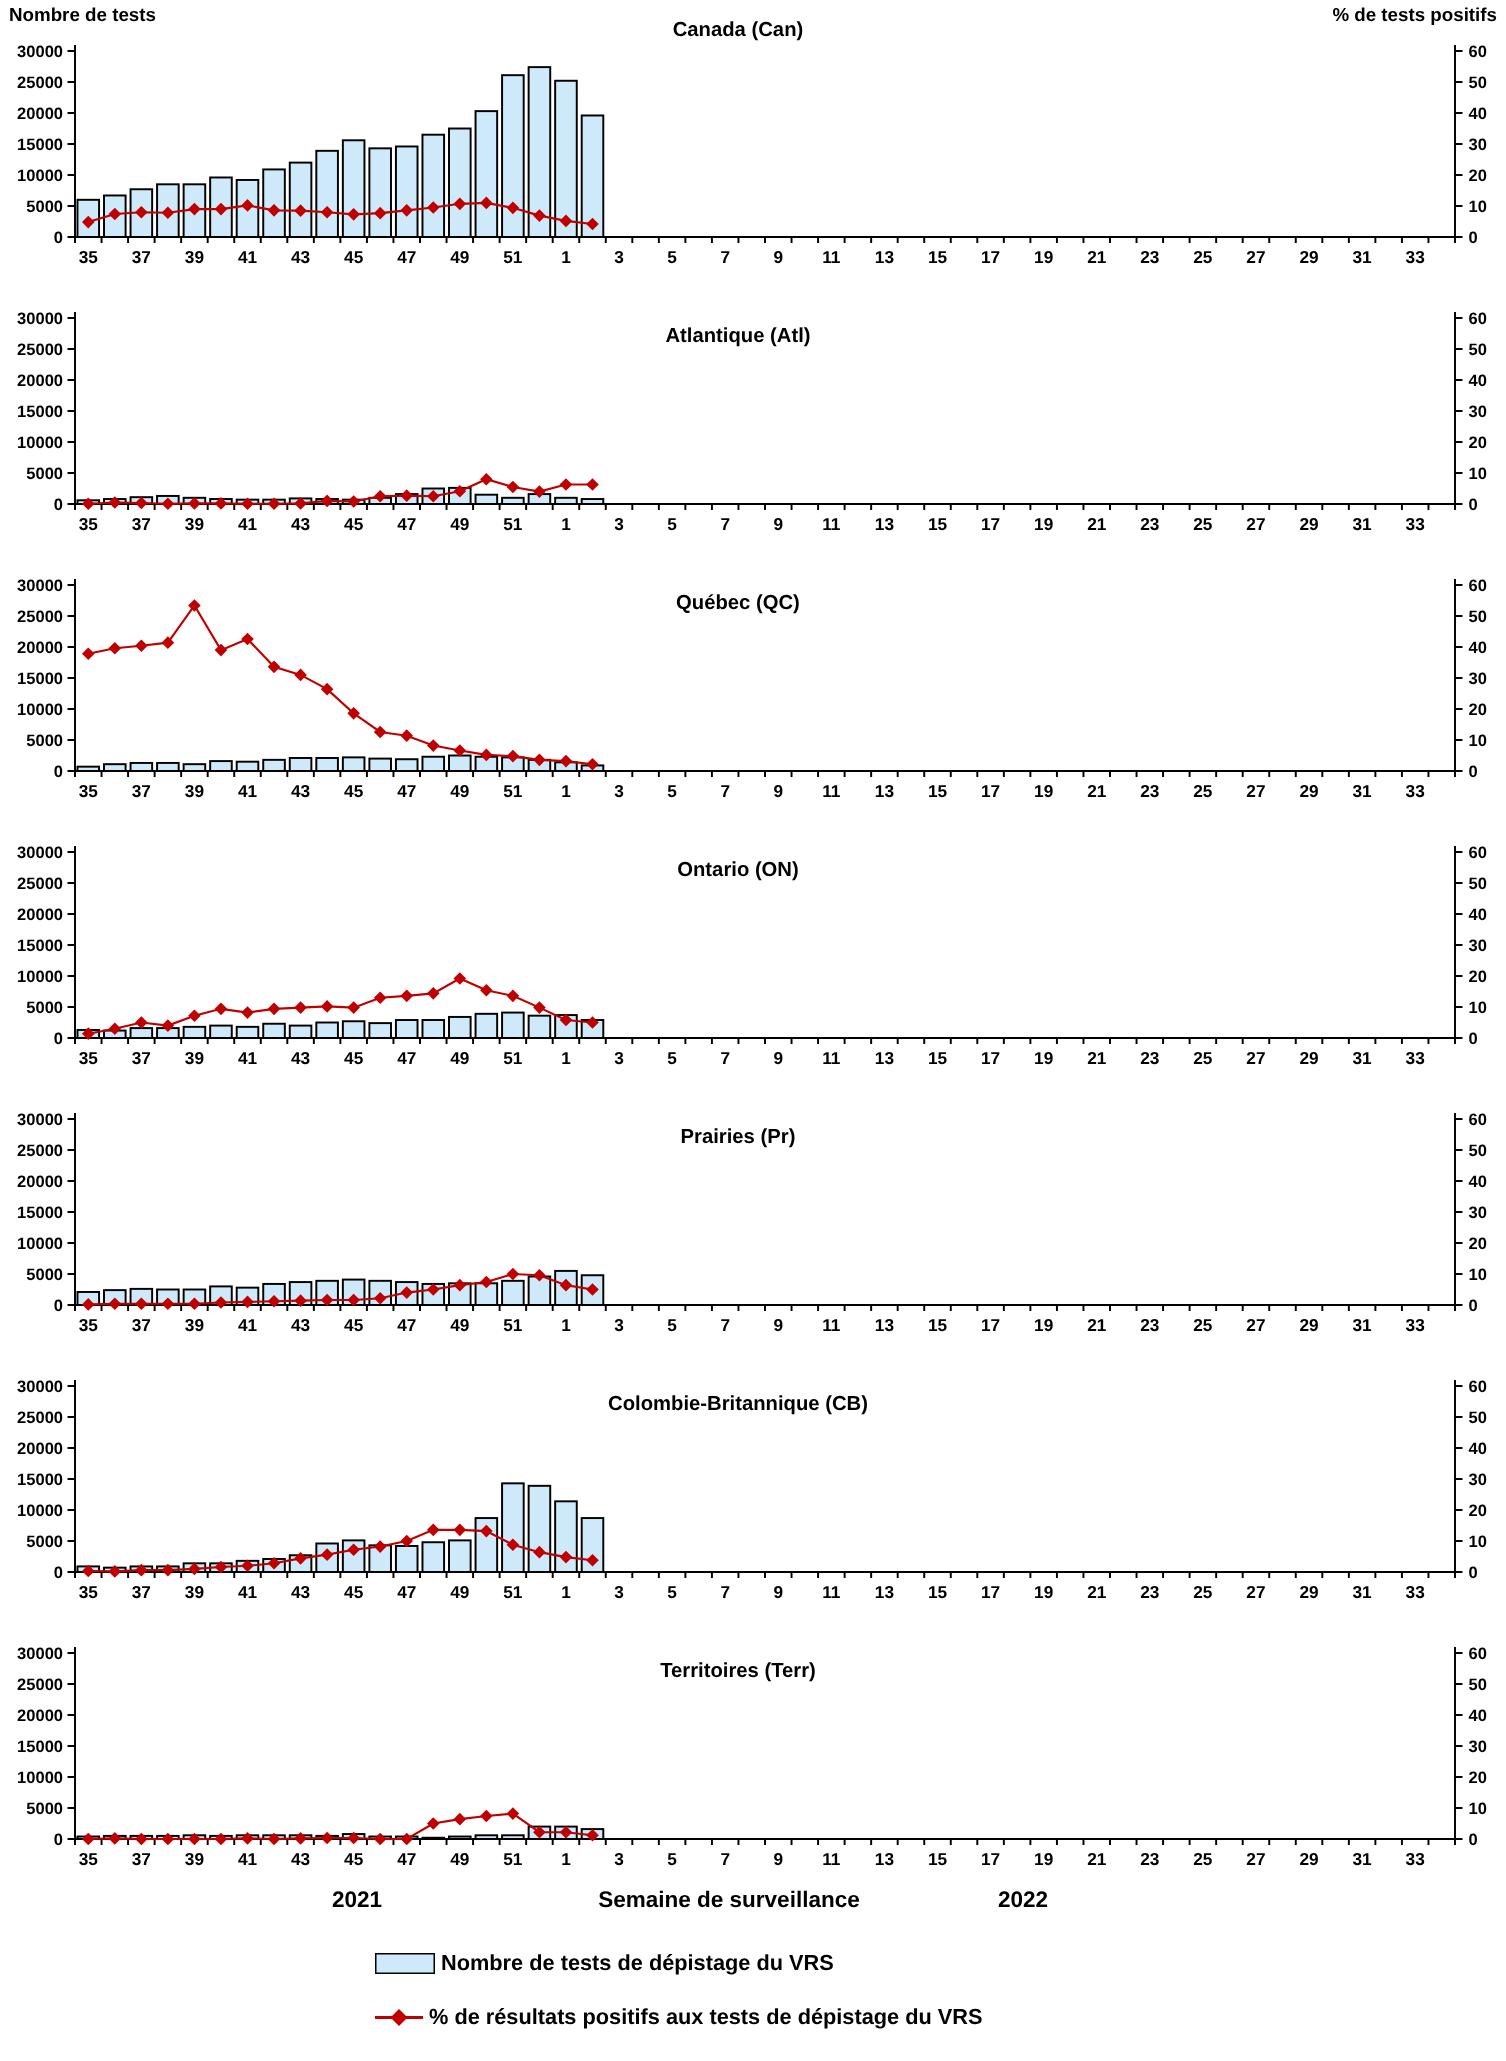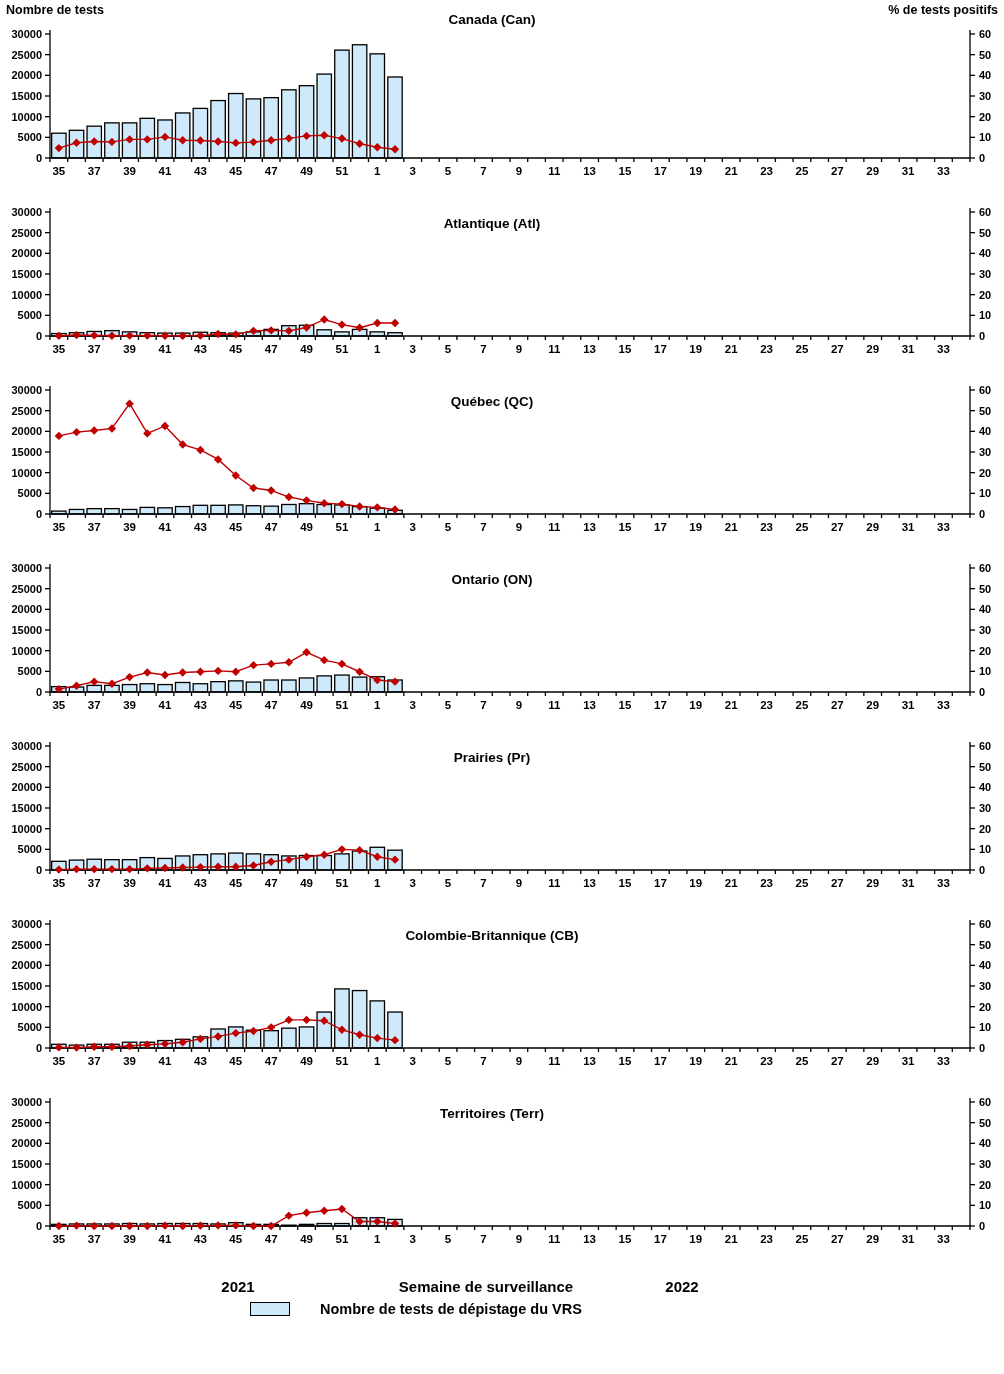--- a/index.html
+++ b/index.html
@@ -2,26 +2,26 @@
 <html><head>
 <meta charset="utf-8">
 <style>
   html,body{margin:0;padding:0;background:#fff;}
   body{width:1004px;height:1374px;position:relative;font-family:"Liberation Sans",sans-serif;color:#000;overflow:hidden;}
   #figure{position:absolute;left:0;top:0;width:1004px;height:1374px;text-decoration:underline;}
   #panels{position:absolute;left:0;top:0;width:1004px;}
   .panel{display:block;width:1004px;height:178px;}
   svg text{font-family:"Liberation Sans",sans-serif;font-weight:700;fill:#000;}
   #bottom-labels{position:absolute;top:1258px;left:0;width:1004px;height:24px;font-size:15px;font-weight:700;}
-  #bottom-labels span{position:absolute;text-align:center;display:inline-block;margin-top:20px;}
+  #bottom-labels span{position:absolute;text-align:center;display:inline-block;}
   #year-left{left:198px;width:80px;}
   #x-axis-title{left:346px;width:280px;}
   #year-right{left:642px;width:80px;}
   .legend-row{position:absolute;left:250px;display:flex;align-items:center;height:18px;}
-  #legend-row-bar{top:1300px;gap:26px;}
+  #legend-row-bar{top:1300px;}
   #legend-row-line{top:1336px;}
   .legend-swatch{width:38px;height:12px;background:#CDE9FA;border:1.4px solid #000;margin-right:4px;flex:none;}
   .legend-line-marker{width:32px;height:14px;position:relative;margin-right:4px;flex:none;}
   .legend-line-marker .lln{position:absolute;left:0;top:6px;width:32px;height:2px;background:#C00000;}
   .legend-line-marker .dmd{position:absolute;left:12px;top:3px;width:8px;height:8px;background:#C00000;transform:rotate(45deg);}
   .legend-label{font-size:14.5px;font-weight:700;white-space:nowrap;}
 </style>
 </head>
 <body>
 
@@ -1170,13 +1170,20 @@
   <div id="bottom-labels">
     <span id="year-left">2021</span>
     <span id="x-axis-title">Semaine de surveillance</span>
     <span id="year-right">2022</span>
   </div>
 
   <div class="legend-row" id="legend-row-bar">
     <span class="legend-swatch"></span>
     <span class="legend-label">Nombre de tests de dépistage du VRS</span>
   </div>
+  <div class="legend-row" id="legend-row-line">
+    <span class="legend-line-marker">
+        <span class="lln"></span>
+        <span class="dmd"></span>
+      </span>
+    <span class="legend-label">% de résultats positifs aux tests de dépistage du VRS</span>
+  </div>
 </div>
 
 </body></html>

